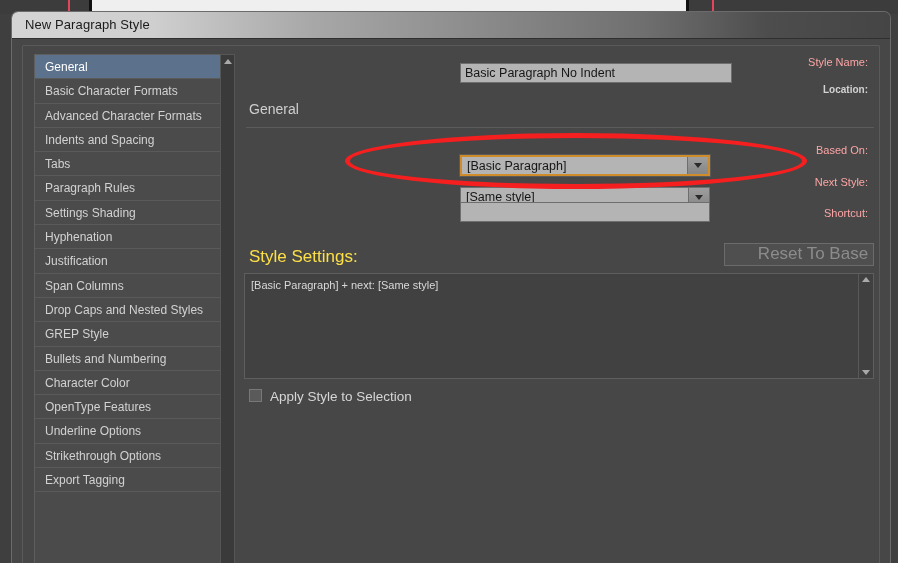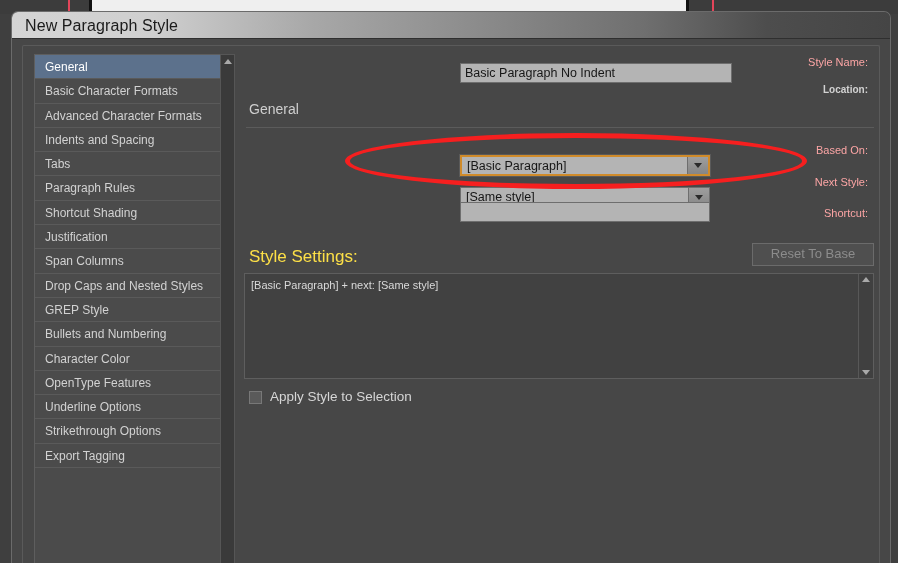--- a/index.html
+++ b/index.html
@@ -68,21 +68,21 @@
     border-radius: 5px 5px 0 0;
     background: linear-gradient(to right,
         #d4d4d4 0%, #cfcfcf 16%, #a8a8a8 34%,
         #8d8d8d 52%, #6f6f6f 72%, #4d4d4d 86%, #454545 100%);
     border-bottom: 1px solid #2f2f2f;
   }
   #dialog-title-text {
     position: absolute;
     left: 13px;
     top: 5px;
-    font-size: 16px;
+    font-size: 13px;
     color: #1b1b1b;
     letter-spacing: .1px;
   }
 
   #dialog-body {
     position: relative;
     height: 534px;
     background: #474747;
     padding: 0;
   }
@@ -288,23 +288,24 @@
   #reset-to-base-button {
     position: absolute;
     right: 2px;
     top: 192px;
     width: 120px;
     height: 21px;
     background: #4f4f4f;
     border: 1px solid #6b6b6b;
     border-radius: 0;
     color: #8c8c8c;
-    font-size: 13px;
+    font-size: 17px;
     text-align: center;
     line-height: 19px;
+    padding-left: 28px;
   }
 
   #style-settings-box {
     position: absolute;
     left: 0;
     right: 2px;
     top: 222px;
     height: 106px;
     background: #414141;
     border: 1px solid #5e5e5e;
@@ -336,21 +337,21 @@
     position: absolute;
     bottom: 3px; left: 0; right: 0;
     display: flex; justify-content: center;
   }
 
   #apply-style-row {
     position: absolute;
     left: 5px;
     top: 338px;
     display: flex;
-    align-items: flex-end;
+    align-items: flex-start;
   }
   #apply-style-checkbox {
     width: 13px;
     height: 13px;
     background: #5a5a5a;
     border: 1px solid #787878;
     box-sizing: border-box;
   }
   #apply-style-label {
     margin-left: 8px;
@@ -392,21 +393,22 @@
   <div id="dialog-body">
     <div id="dialog-inner-panel"></div>
 
     <div id="category-pane">
       <div class="cat-item selected">General</div>
       <div class="cat-item">Basic Character Formats</div>
       <div class="cat-item">Advanced Character Formats</div>
       <div class="cat-item">Indents and Spacing</div>
       <div class="cat-item">Tabs</div>
       <div class="cat-item">Paragraph Rules</div>
-      <div class="cat-item">Shortcut Shading</div>
+      <div class="cat-item">Settings Shading</div>
+      <div class="cat-item">Hyphenation</div>
       <div class="cat-item">Justification</div>
       <div class="cat-item">Span Columns</div>
       <div class="cat-item">Drop Caps and Nested Styles</div>
       <div class="cat-item">GREP Style</div>
       <div class="cat-item">Bullets and Numbering</div>
       <div class="cat-item">Character Color</div>
       <div class="cat-item">OpenType Features</div>
       <div class="cat-item">Underline Options</div>
       <div class="cat-item">Strikethrough Options</div>
       <div class="cat-item">Export Tagging</div>

